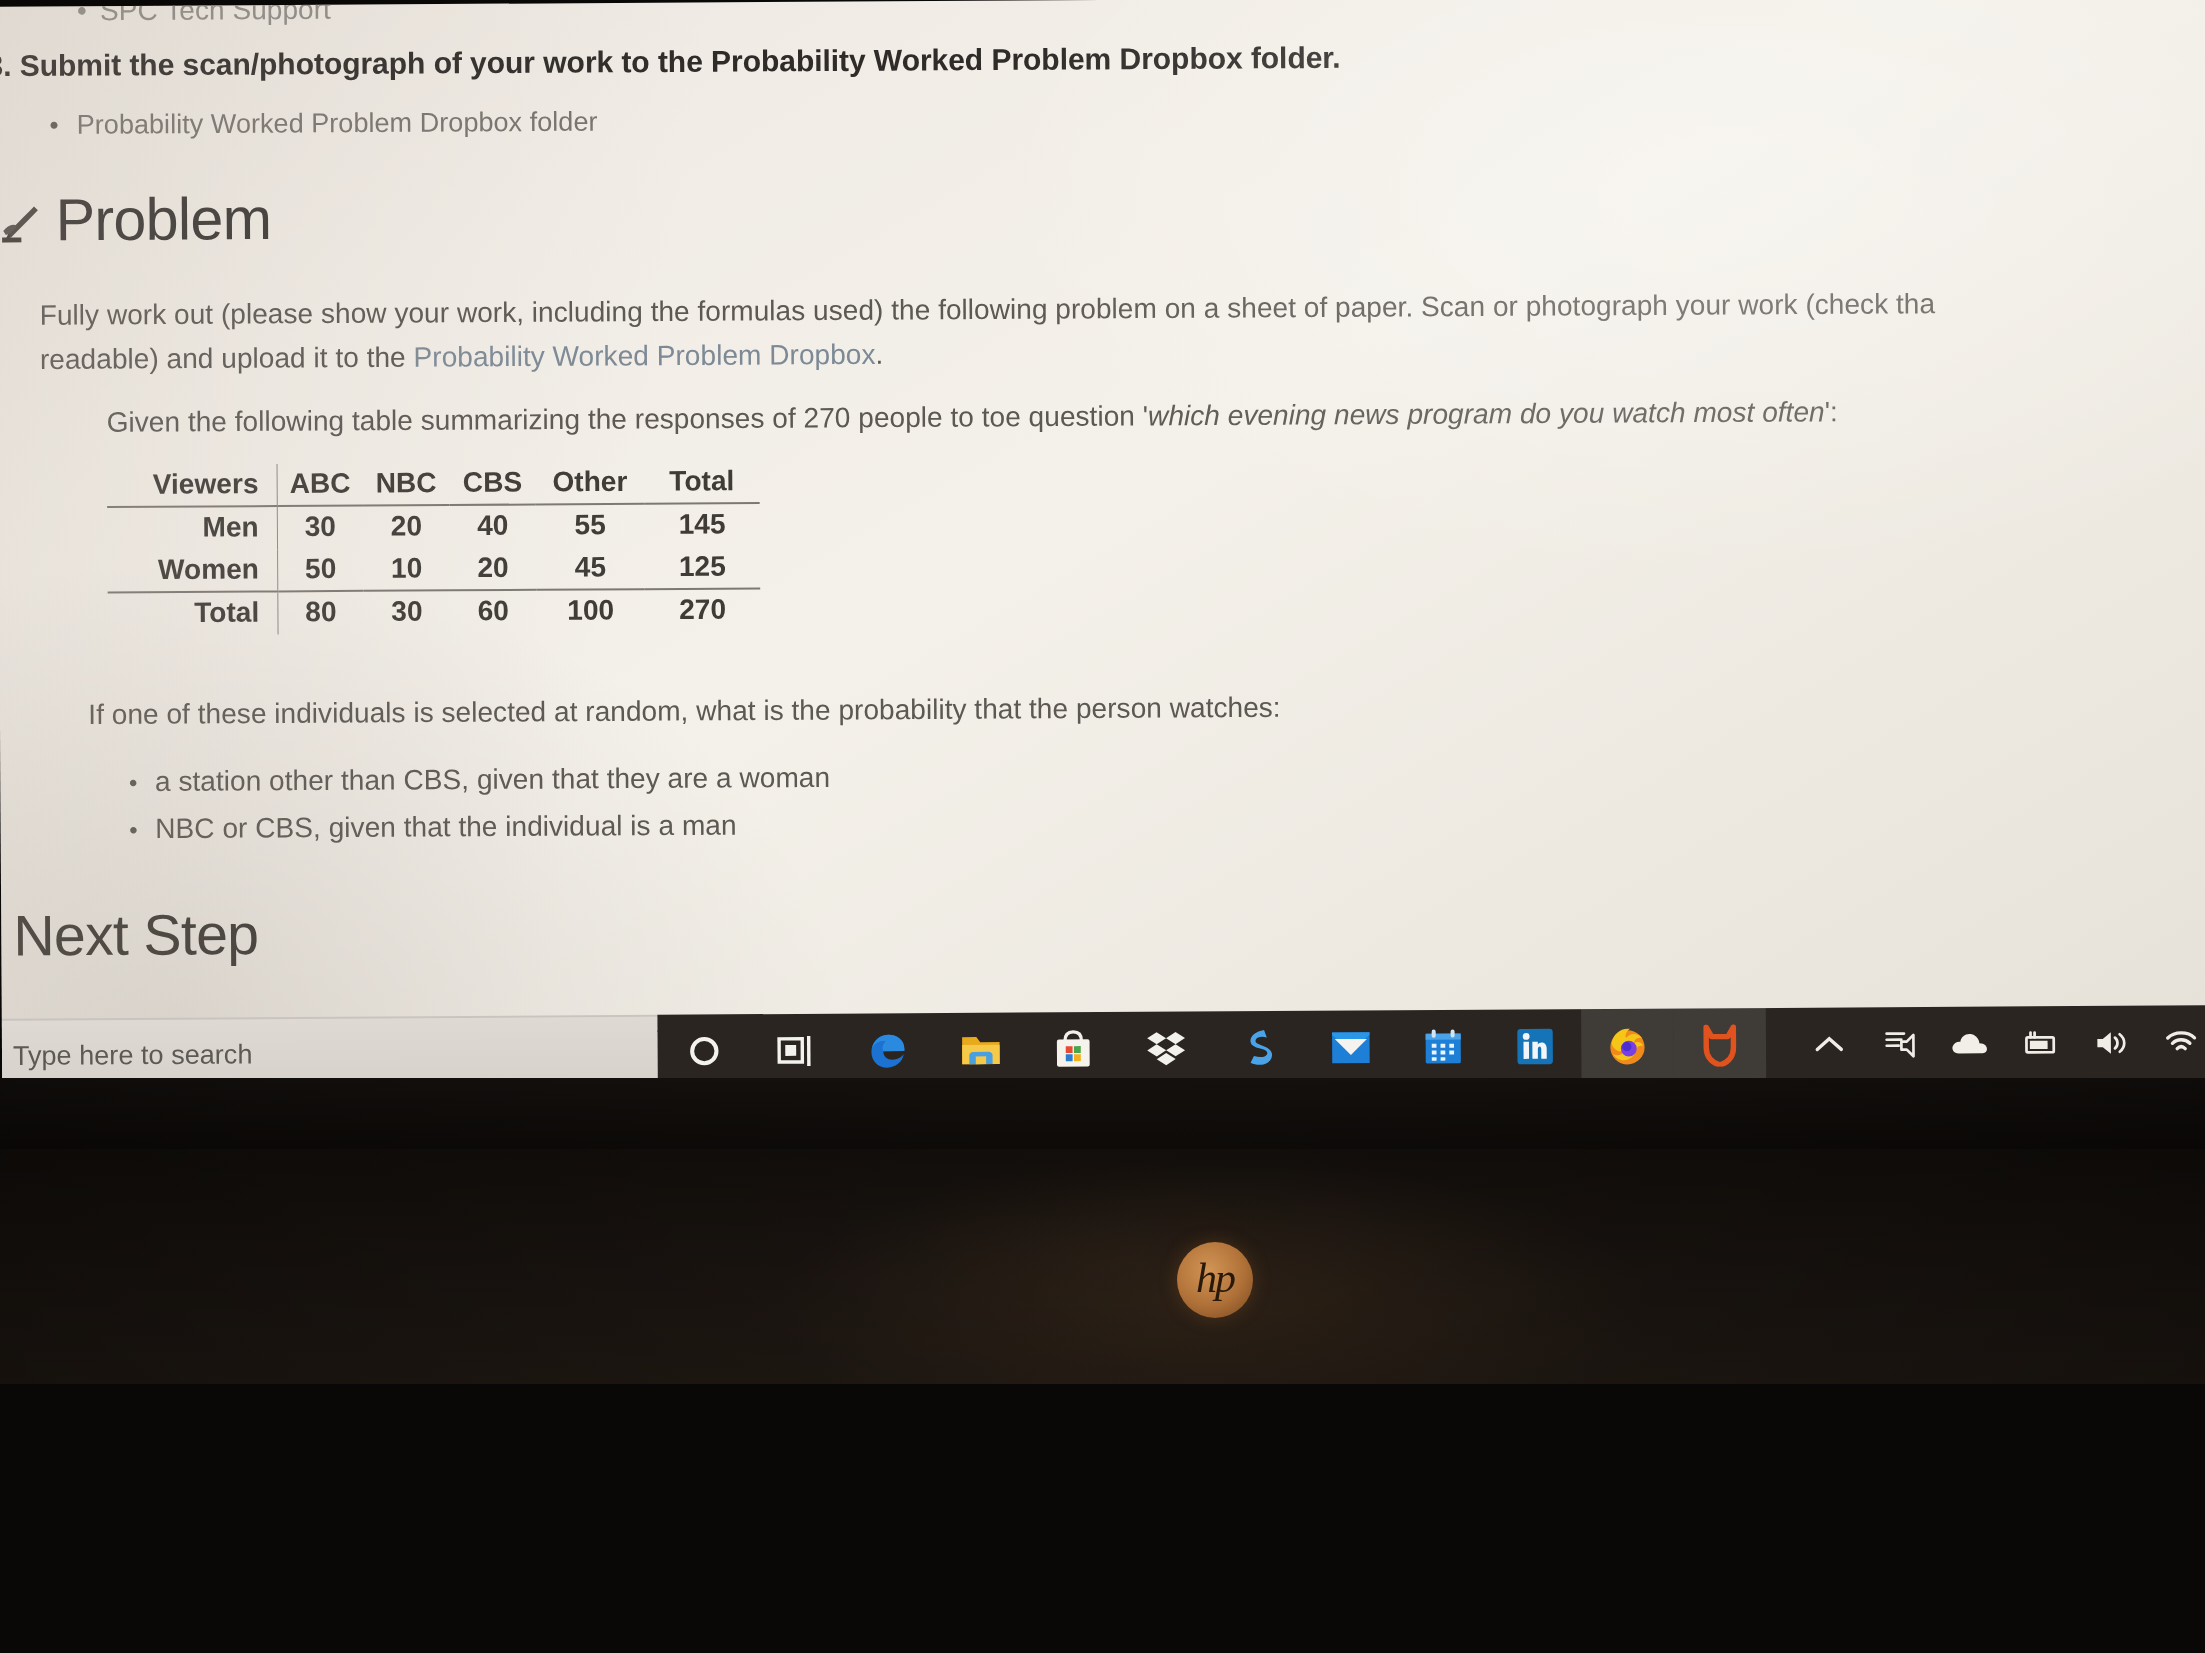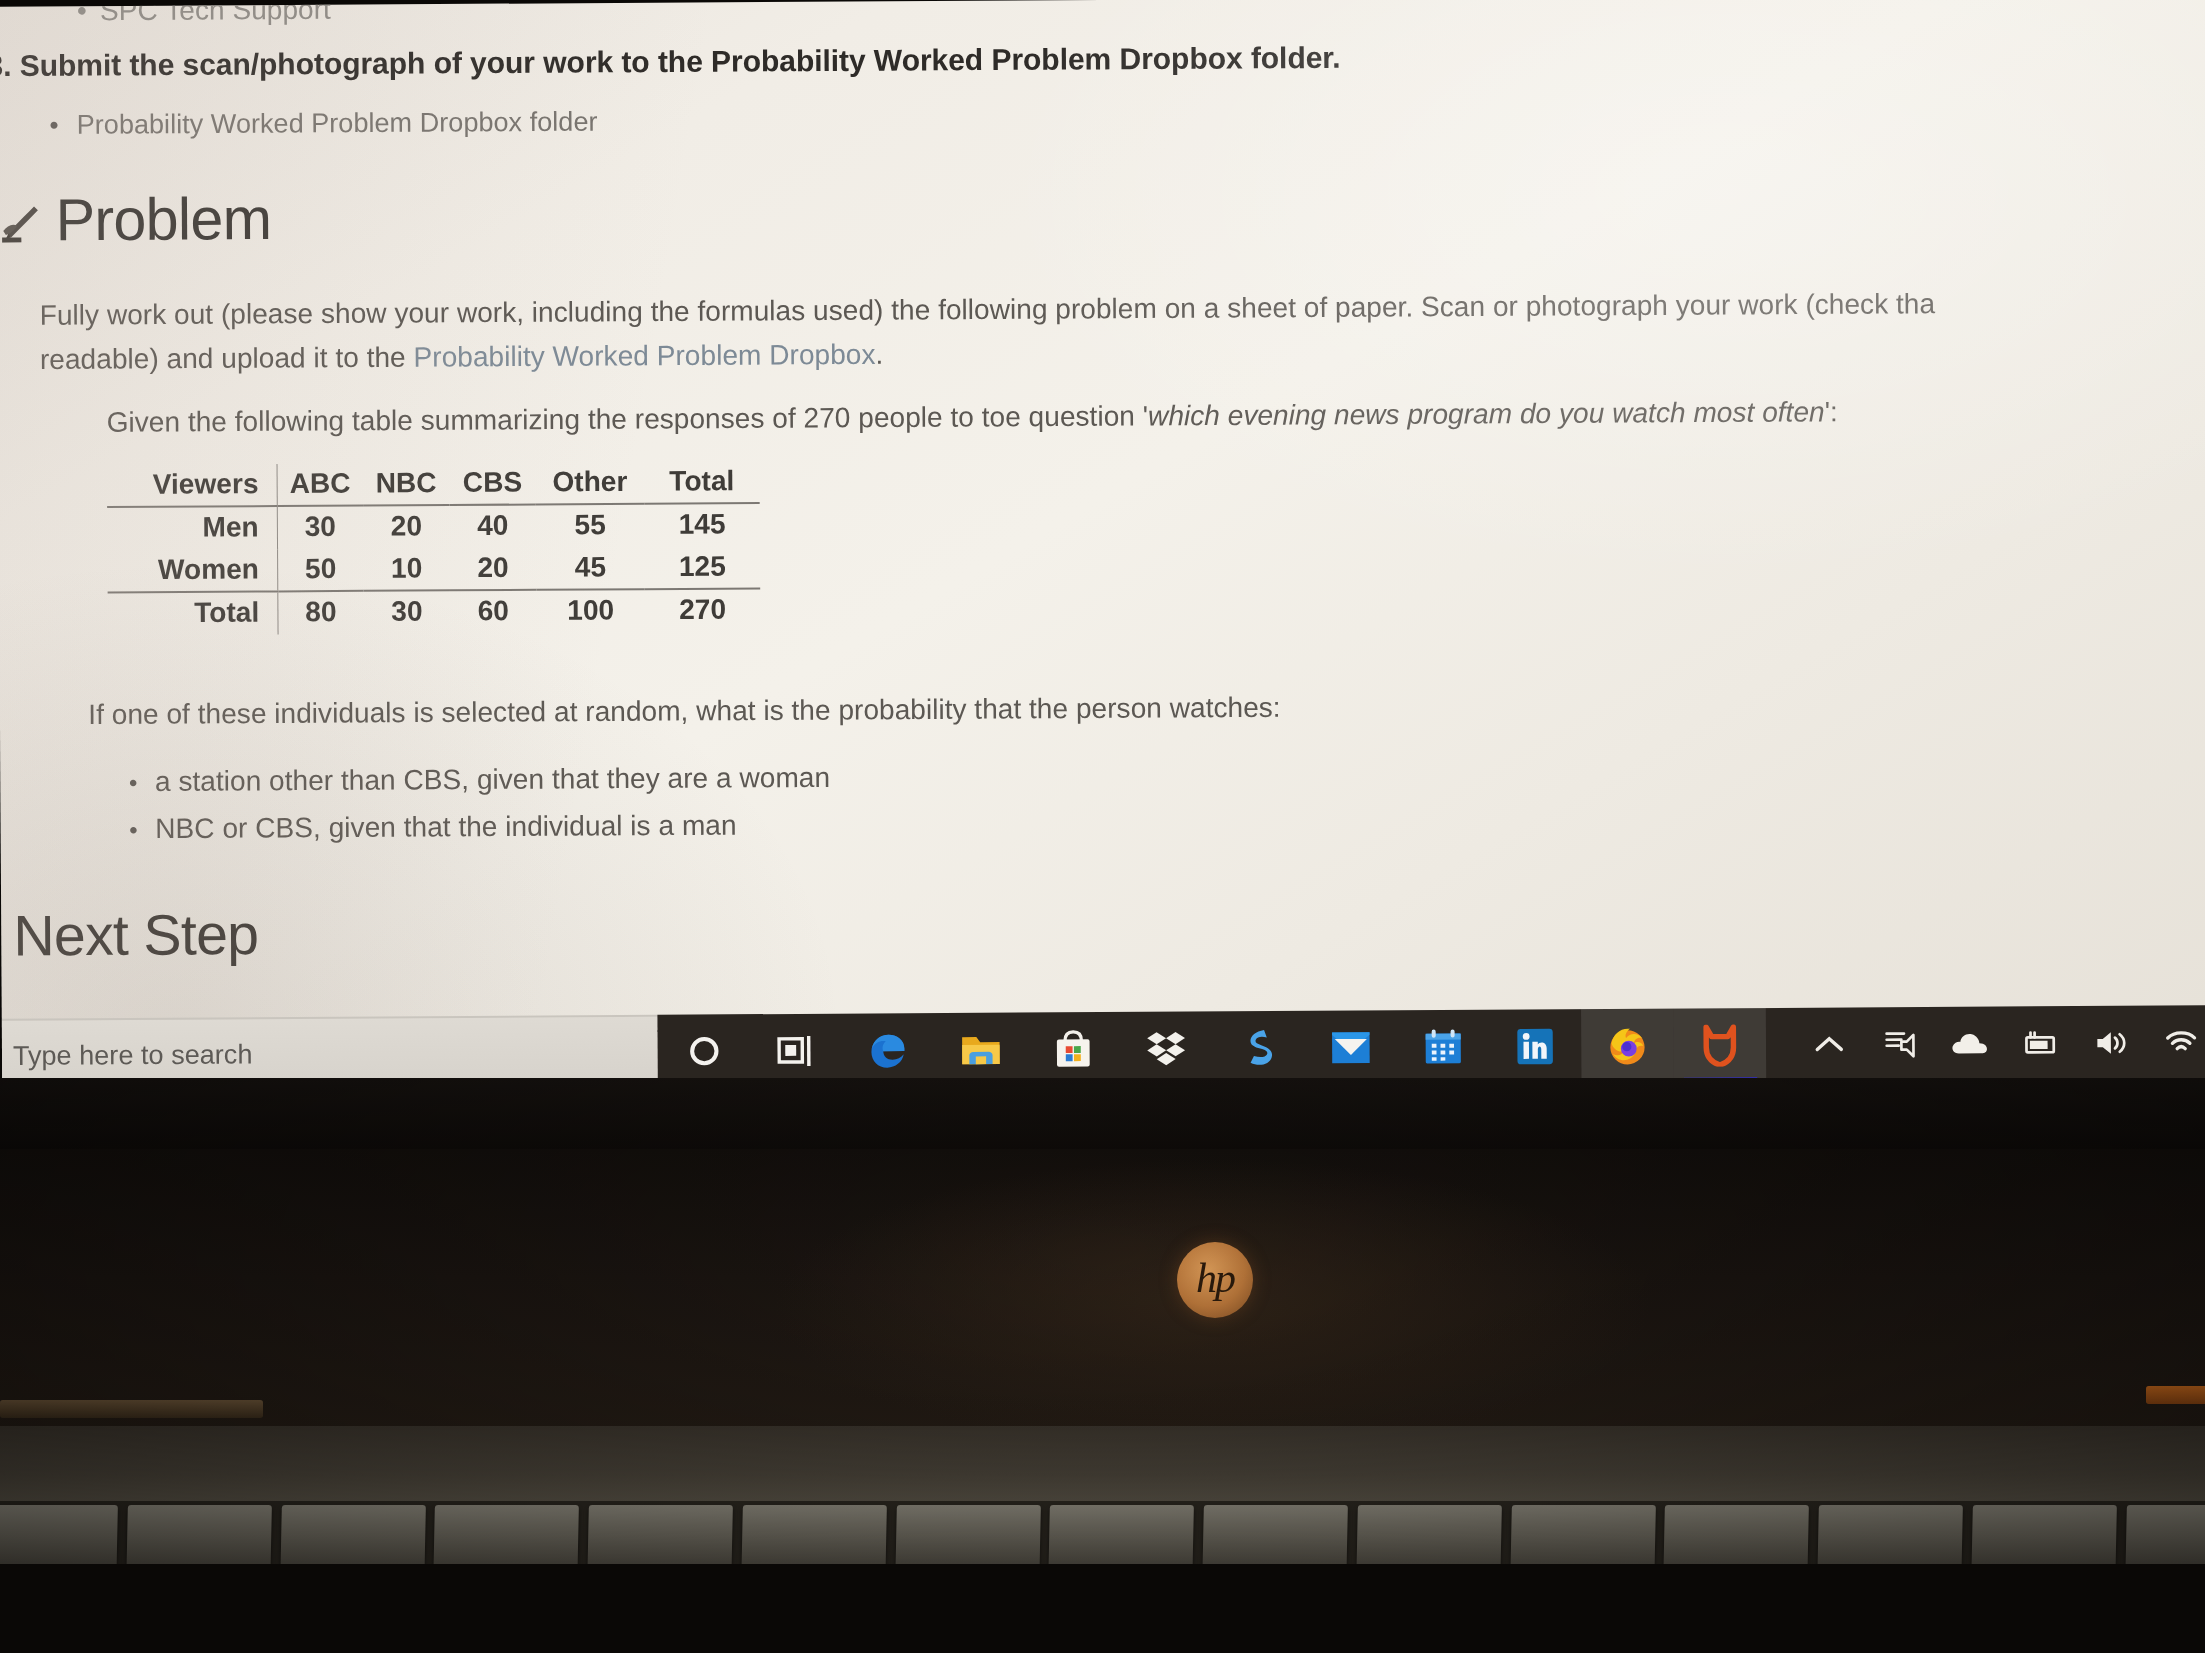--- a/index.html
+++ b/index.html
@@ -8,21 +8,21 @@
     width: 2205px;
     height: 1654px;
     overflow: hidden;
     background: #0a0806;
     font-family: "Liberation Sans", sans-serif;
   }
 
   #photo {
     position: relative;
     width: 2205px;
-    height: 1564px;
+    height: 1384px;
     overflow: hidden;
   }
 
   
   #screen {
     position: absolute;
     left: 0;
     top: 0;
     width: 2205px;
     height: 1081px;

